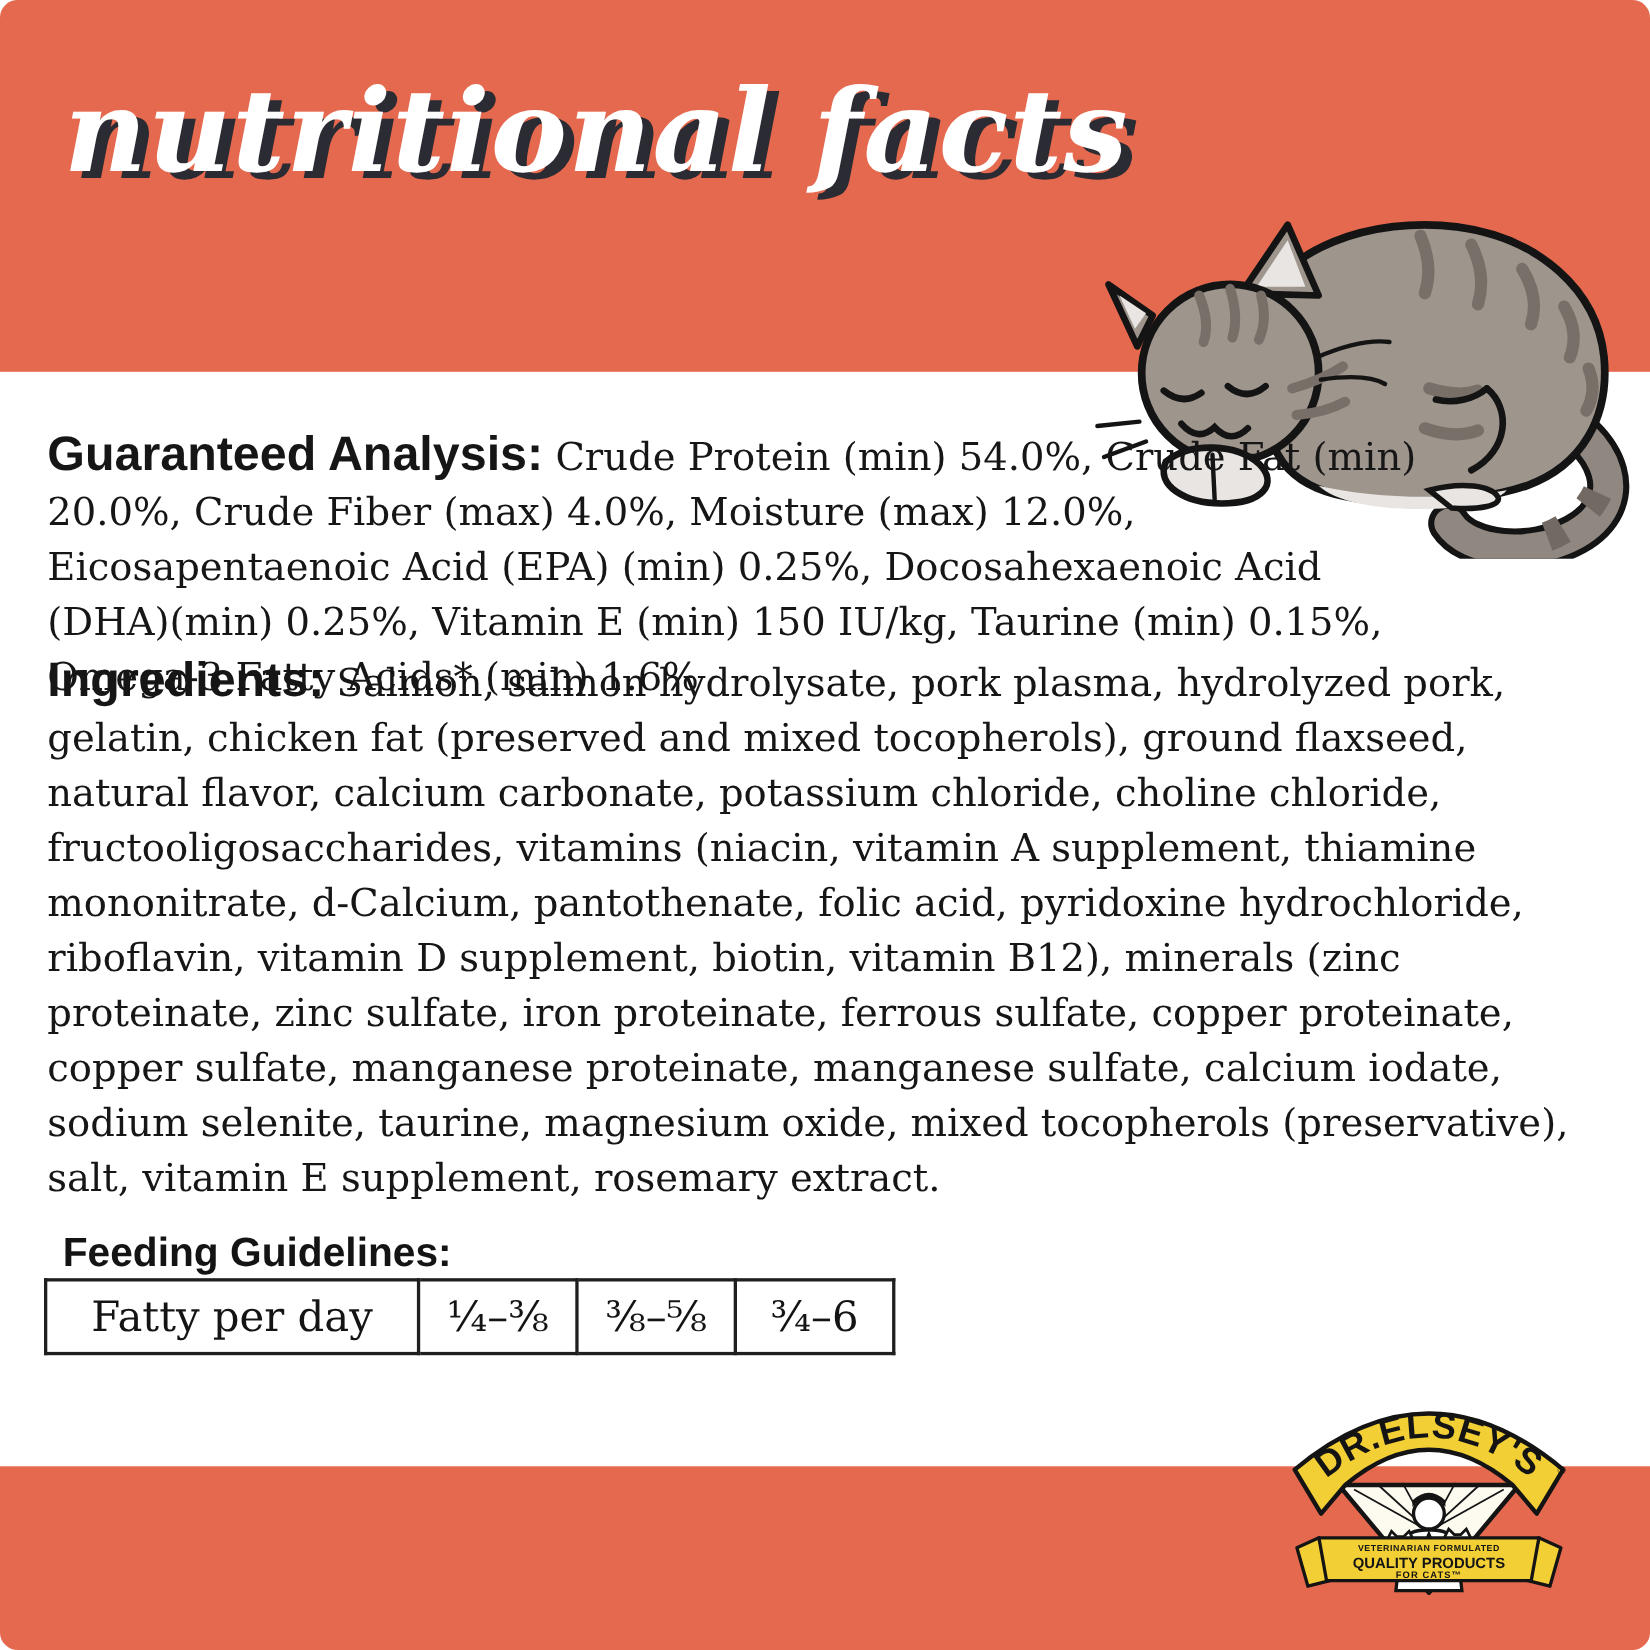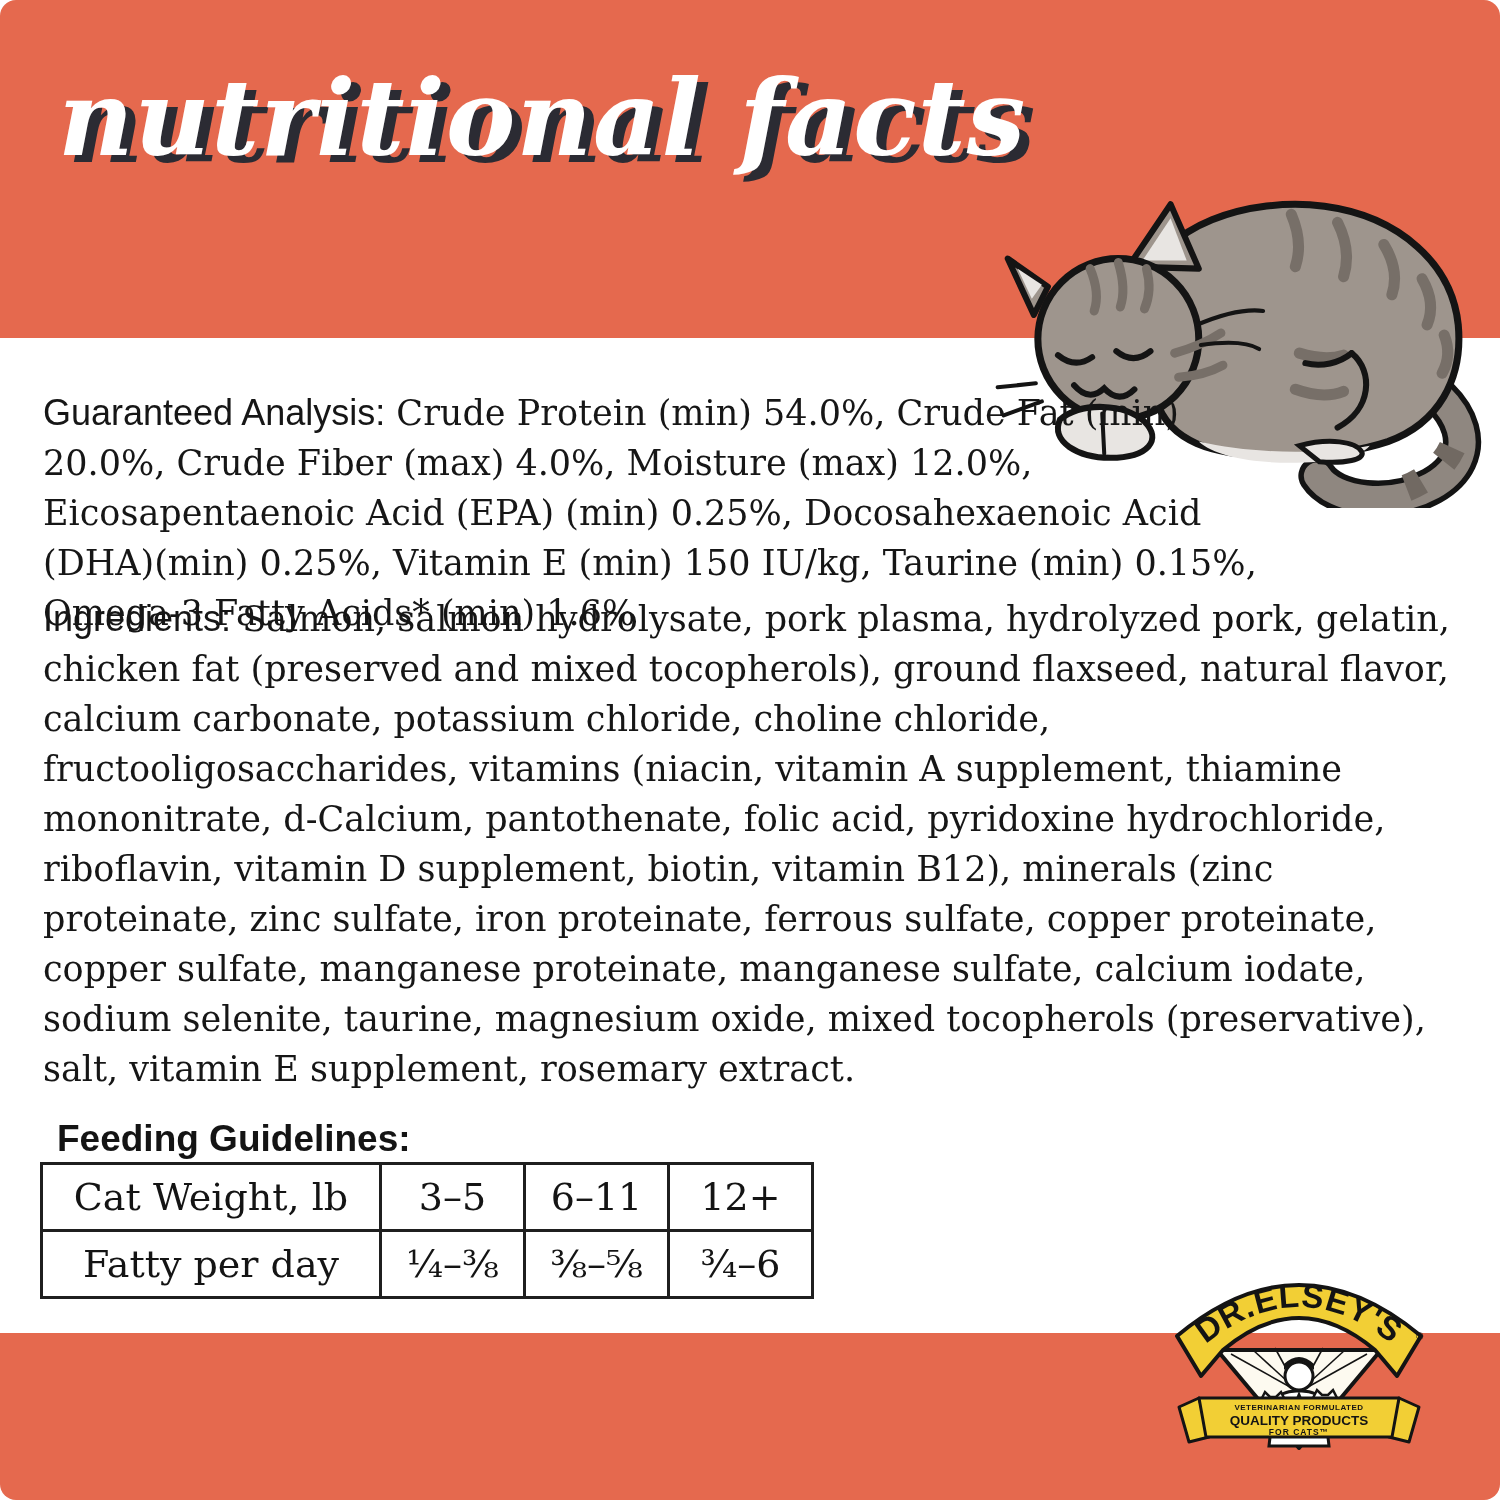--- a/index.html
+++ b/index.html
@@ -12,21 +12,21 @@
   .band-bottom{top:1333px;height:167px;}
   .script-title{
     position:absolute;left:58px;top:62px;margin:0;
     font-family:"DejaVu Serif", serif;font-style:italic;font-weight:bold;
     font-size:104px;line-height:1.1;color:#ffffff;letter-spacing:1px;
     text-shadow:10px 7px 0 #2b2b33;
     white-space:nowrap;
   }
   .cat-illustration{position:absolute;left:995px;top:156px;width:488px;height:352px;}
   .para{position:absolute;left:43px;margin:0;font-size:35px;line-height:50px;color:#161616;}
-  .para .lead{font-family:"Liberation Sans", sans-serif;font-weight:normal;font-size:36px;}
+  .para .lead{font-family:"Liberation Sans", sans-serif;font-weight:bold;font-size:44px;}
   .ga-para{top:388px;width:1245px;}
   .ing-para{top:594px;width:1430px;}
   .fg-heading{
     position:absolute;left:43px;top:1104px;margin:14px;
     font-family:"Liberation Sans", sans-serif;font-weight:bold;font-size:37px;color:#141414;
   }
   .fg-table{
     position:absolute;left:40px;top:1162px;border-collapse:collapse;
     font-size:38px;color:#141414;
   }
@@ -104,26 +104,20 @@
 
   <p class="para ga-para"><span class="lead">Guaranteed Analysis:</span><span> </span><span>Crude Protein (min) 54.0%, Crude Fat (min) 20.0%, Crude Fiber (max) 4.0%, Moisture (max) 12.0%, Eicosapentaenoic Acid (EPA) (min) 0.25%, Docosahexaenoic Acid (DHA)(min) 0.25%, Vitamin E (min) 150 IU/kg, Taurine (min) 0.15%, Omega-3 Fatty Acids* (min) 1.6%</span></p>
 
   <p class="para ing-para"><span class="lead">Ingredients:</span><span> </span><span>Salmon, salmon hydrolysate, pork plasma, hydrolyzed pork, gelatin, chicken fat (preserved and mixed tocopherols), ground flaxseed, natural flavor, calcium carbonate, potassium chloride, choline chloride, fructooligosaccharides, vitamins (niacin, vitamin A supplement, thiamine mononitrate, d-Calcium, pantothenate, folic acid, pyridoxine hydrochloride, riboflavin, vitamin D supplement, biotin, vitamin B12), minerals (zinc proteinate, zinc sulfate, iron proteinate, ferrous sulfate, copper proteinate, copper sulfate, manganese proteinate, manganese sulfate, calcium iodate, sodium selenite, taurine, magnesium oxide, mixed tocopherols (preservative), salt, vitamin E supplement, rosemary extract.</span></p>
 
   <h2 class="fg-heading">Feeding Guidelines:</h2>
 
   <table class="fg-table">
     <tbody>
       <tr>
-        <td class="col-label">Cat Weight, lb</td>
-        <td class="col-val">3–5</td>
-        <td class="col-val">6–11</td>
-        <td class="col-val">12+</td>
-      </tr>
-      <tr>
         <td class="col-label">Fatty per day</td>
         <td class="col-val">¼–⅜</td>
         <td class="col-val">⅜–⅝</td>
         <td class="col-val">¾–6</td>
       </tr>
     </tbody>
   </table>
 
   <div class="band band-bottom"></div>
 

